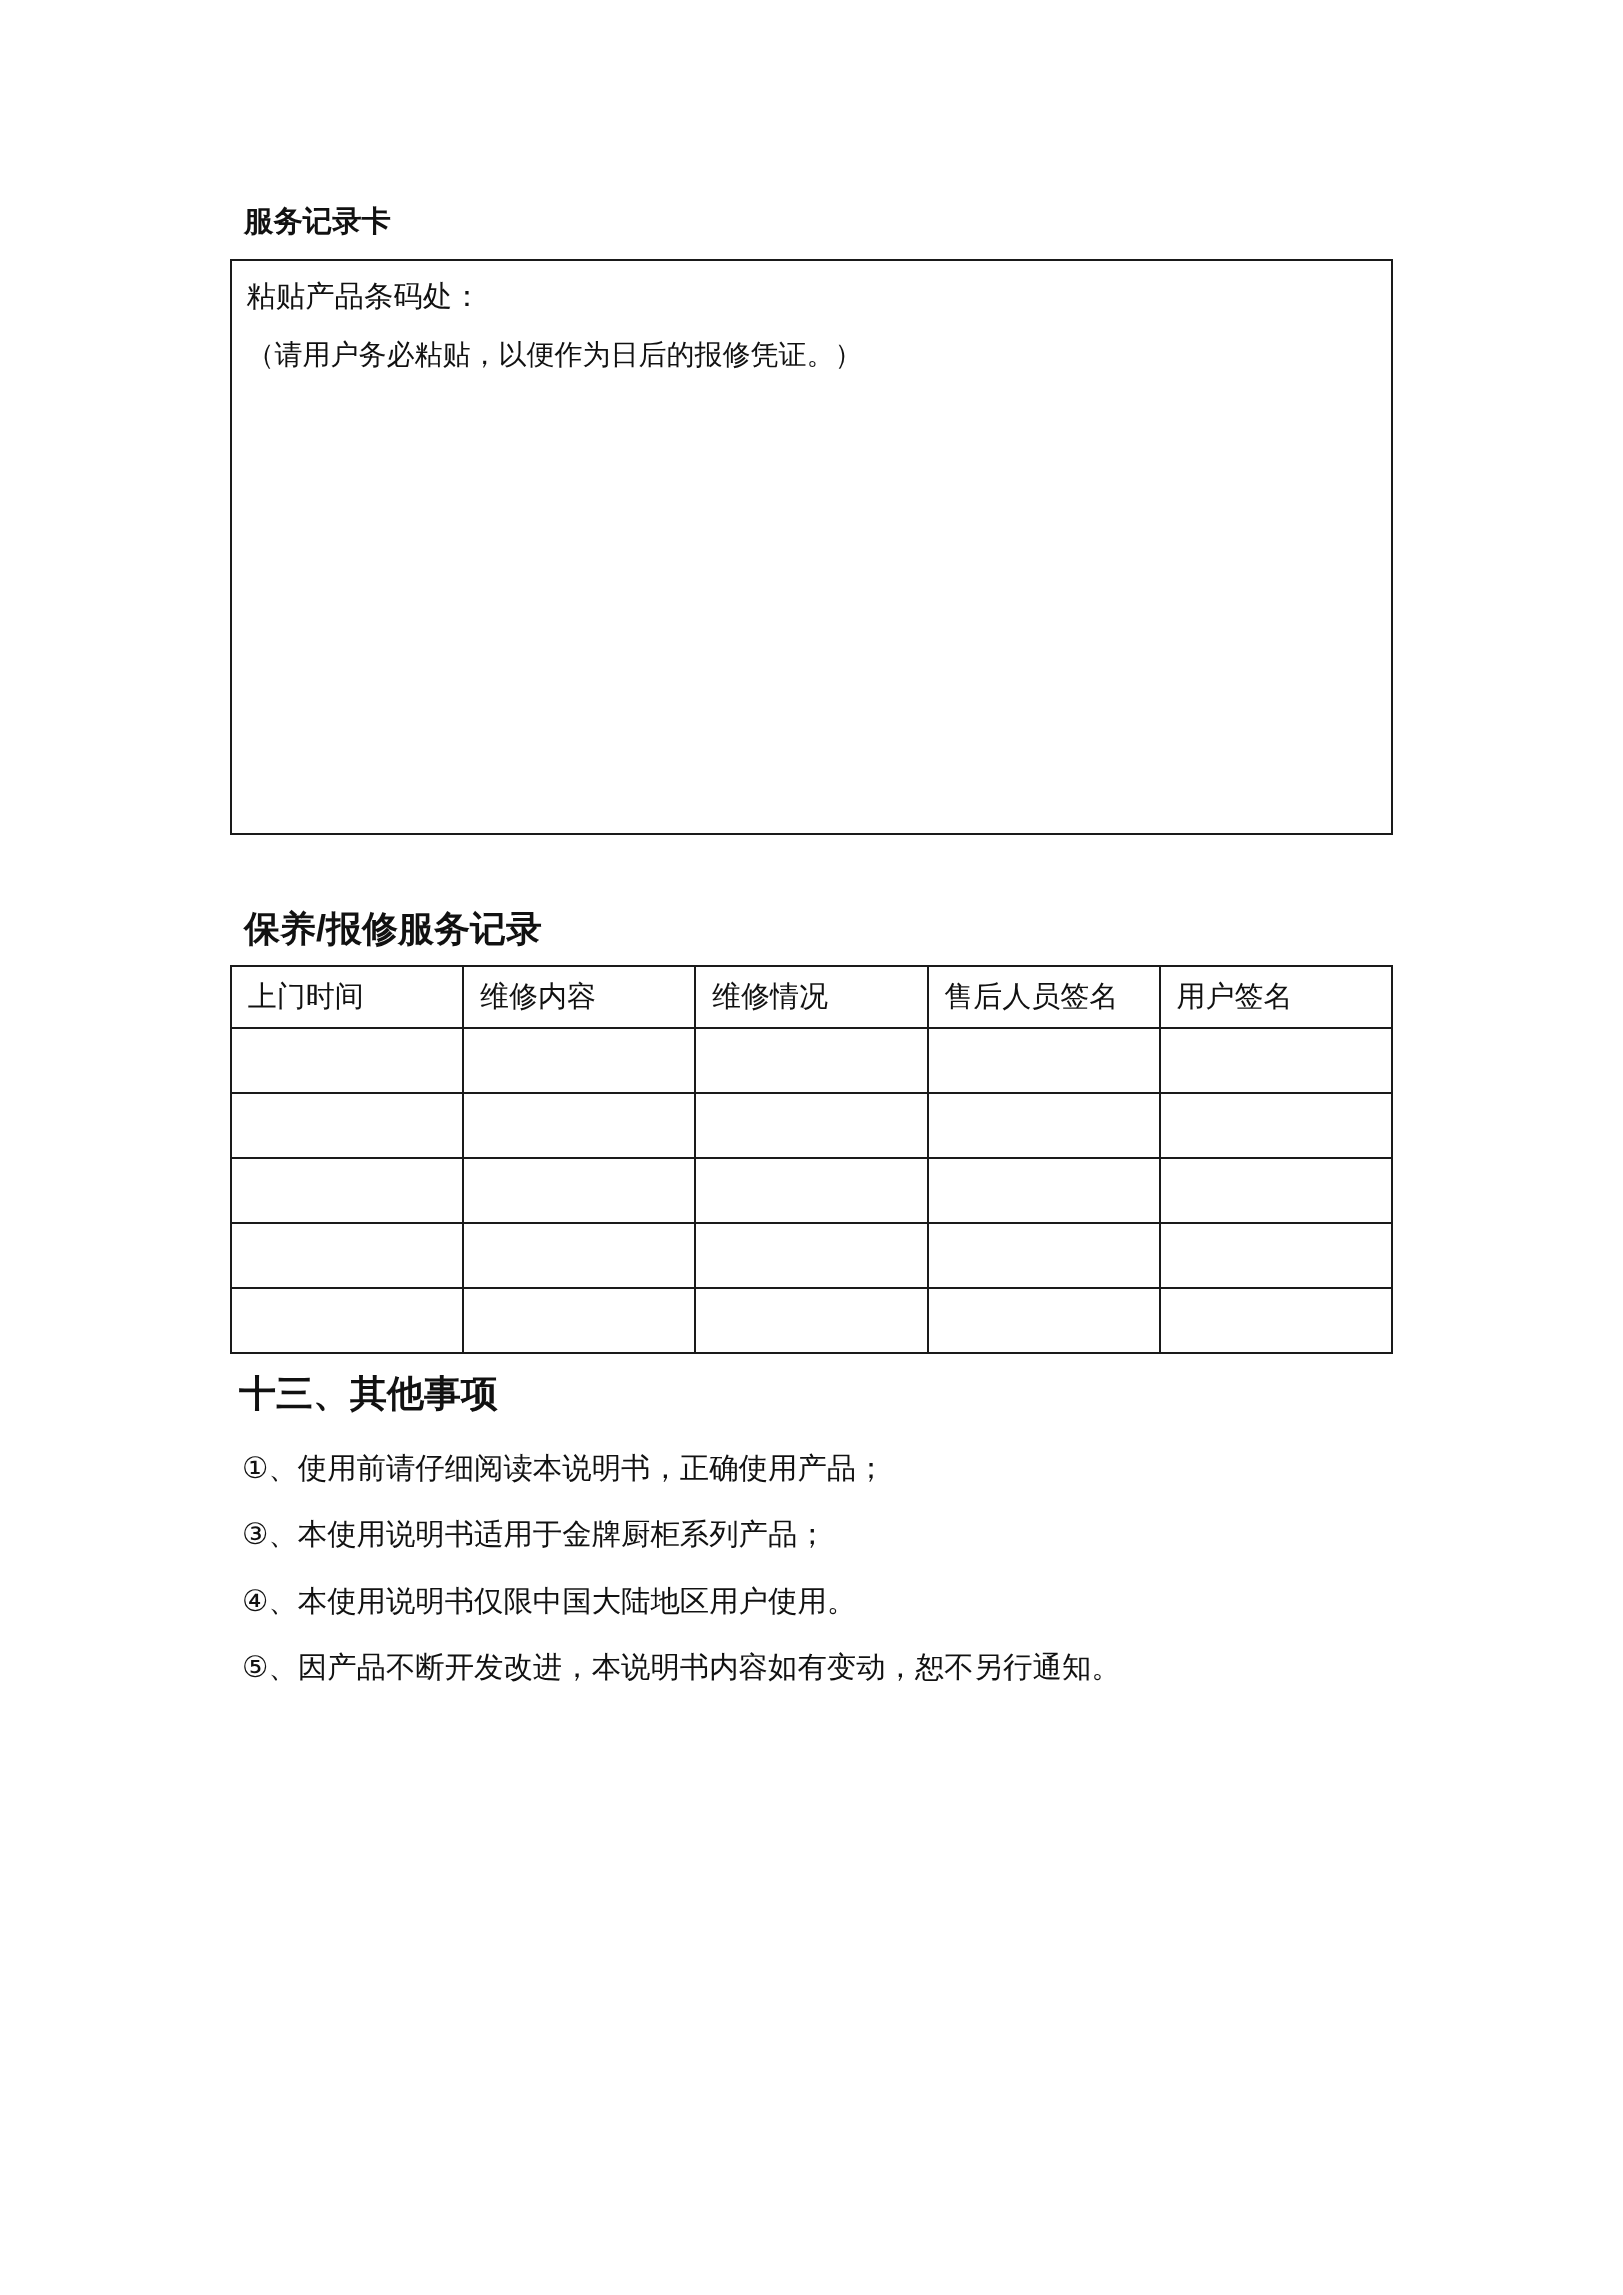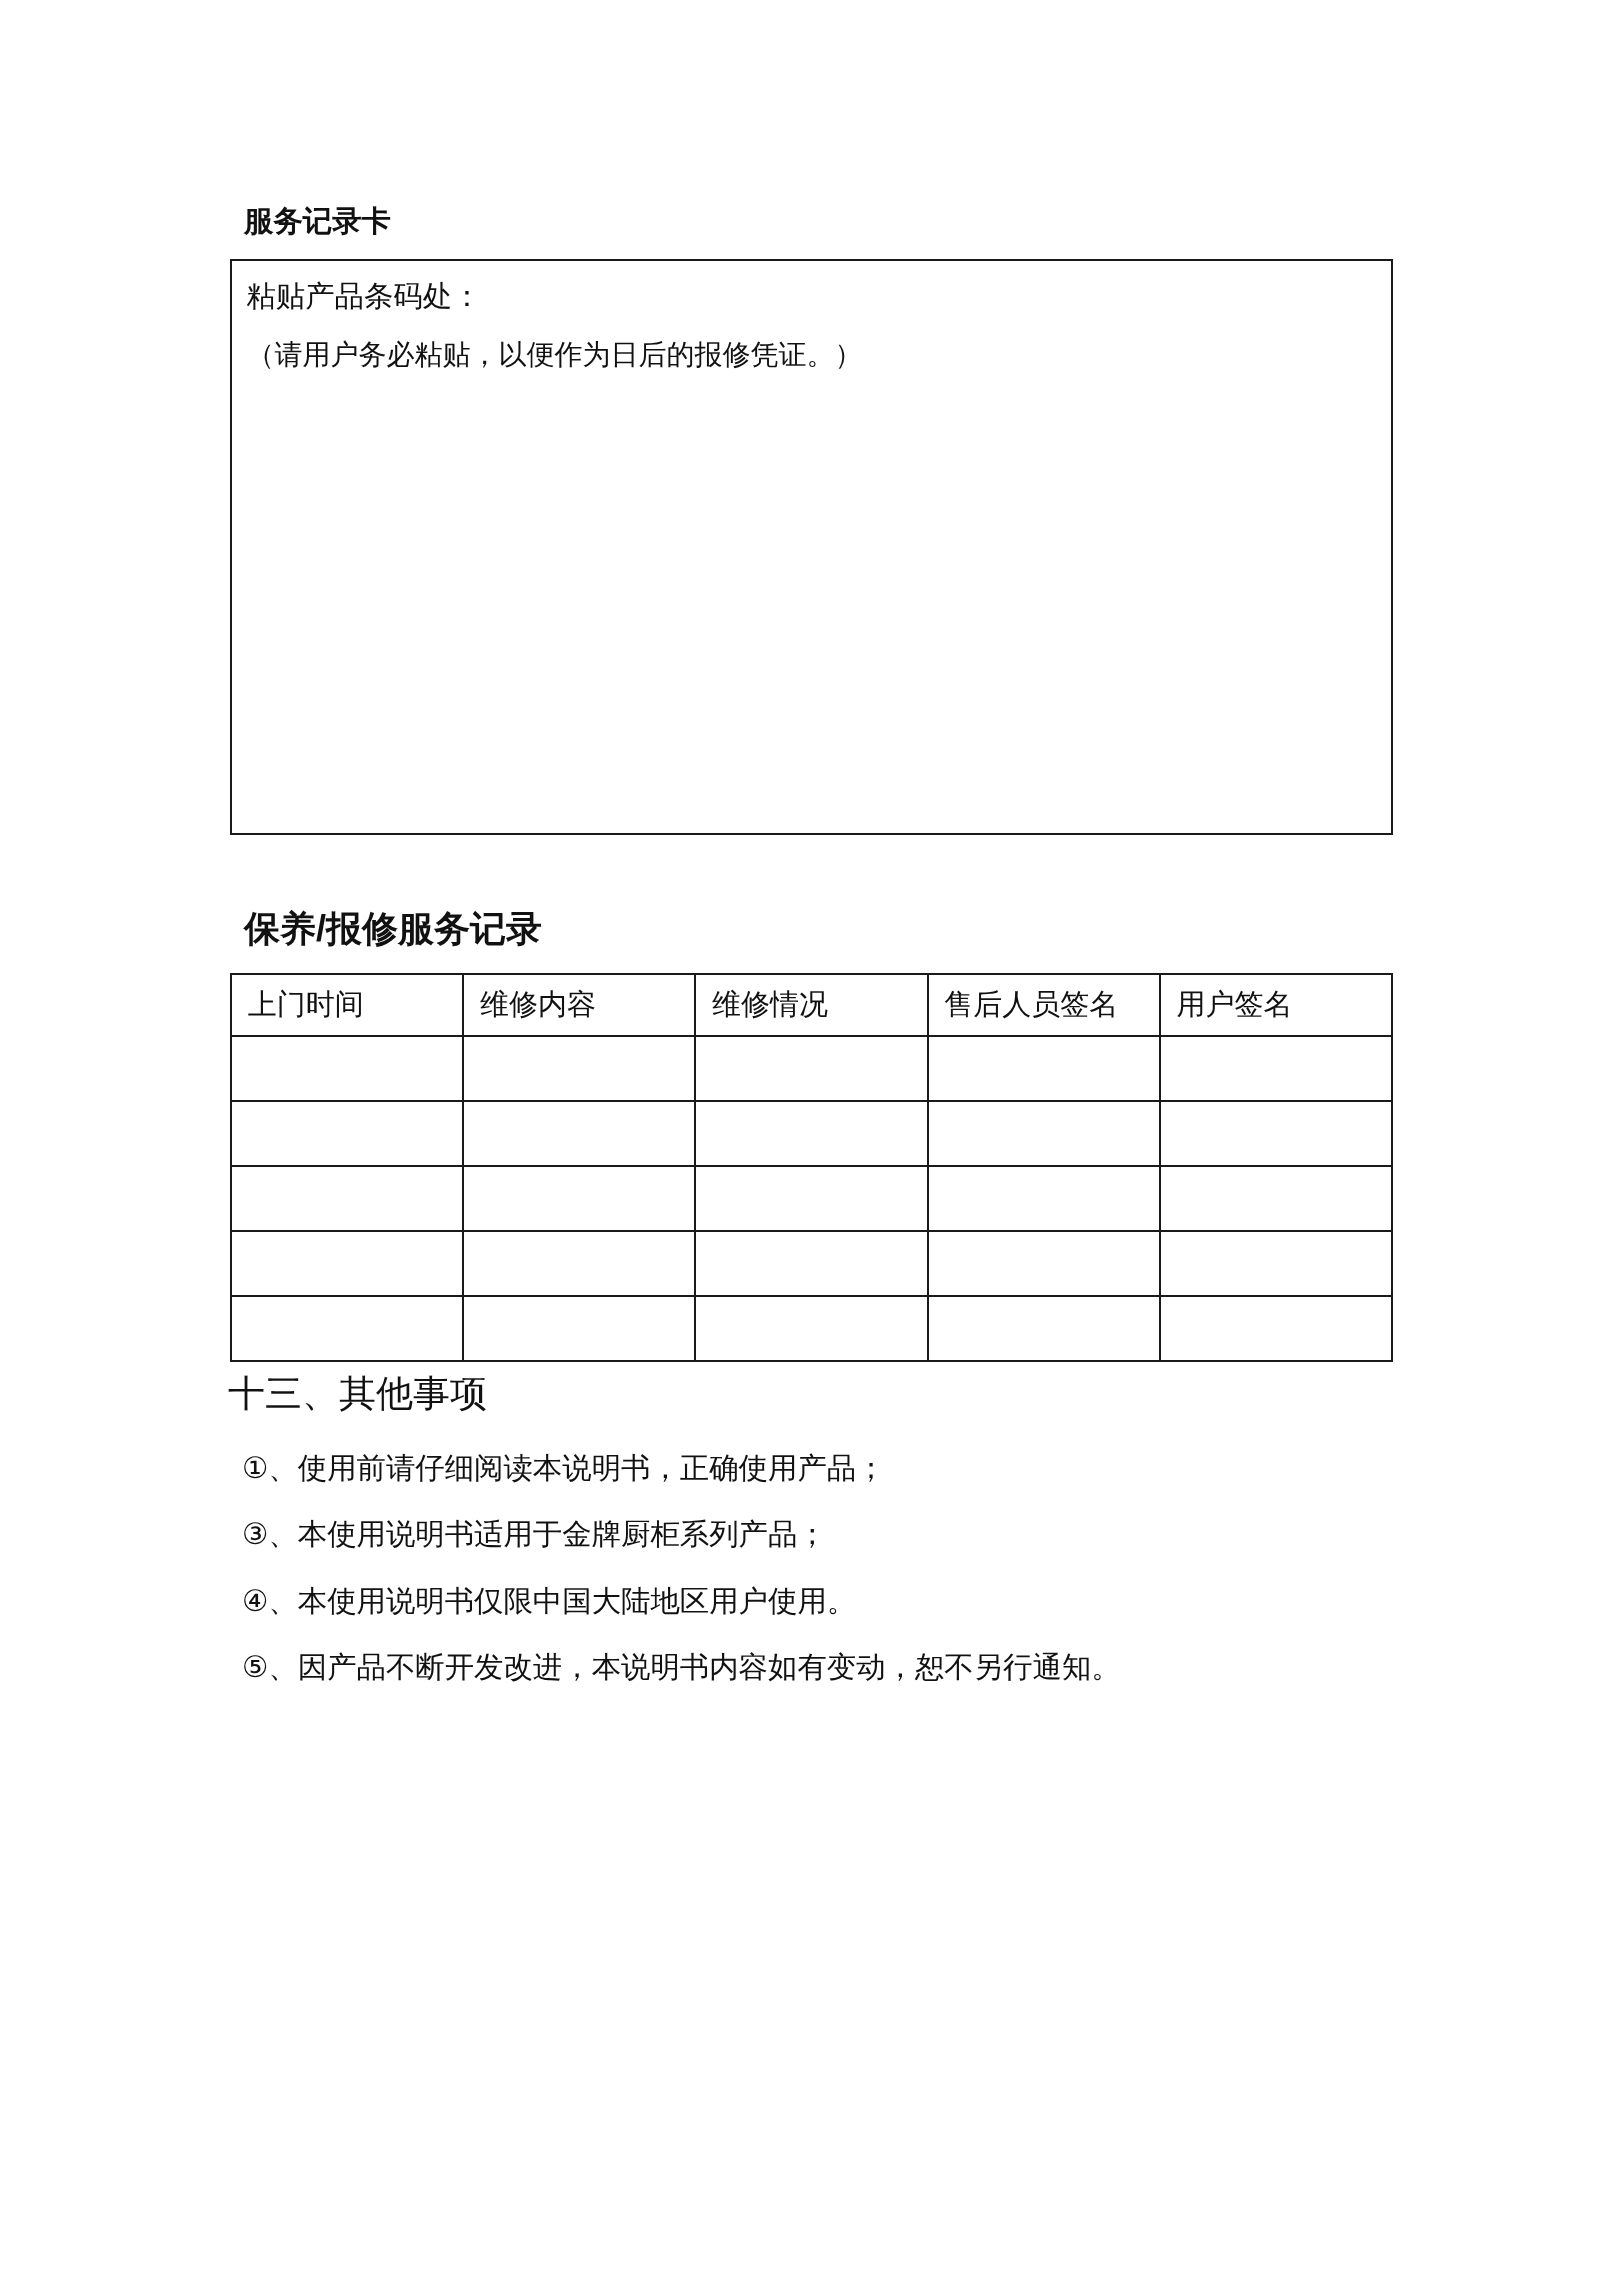--- a/index.html
+++ b/index.html
@@ -59,21 +59,20 @@
     line-height: 1.2;
     white-space: nowrap;
   }
   .service-table {
     position: absolute;
     left: 230px;
     top: 965px;
     width: 1163px;
     border-collapse: collapse;
     table-layout: fixed;
-    margin-top: 8px;
   }
   .service-table th,
   .service-table td {
     border: 2px solid #1a1a1a;
     padding: 0;
   }
   .service-table th {
     height: 60px;
     font-size: 29px;
     font-weight: normal;
@@ -81,24 +80,24 @@
     vertical-align: middle;
     padding-left: 15.7px;
     white-space: nowrap;
     overflow: hidden;
   }
   .service-table td {
     height: 63px;
   }
   .other-title {
     position: absolute;
-    left: 228px;
+    left: 239px;
     top: 1372px;
     font-size: 37px;
-    font-weight: normal;
+    font-weight: bold;
     line-height: 1.2;
     white-space: nowrap;
   }
   .notes {
     position: absolute;
     left: 242px;
     top: 1450px;
   }
   .note-item {
     font-size: 29.4px;

